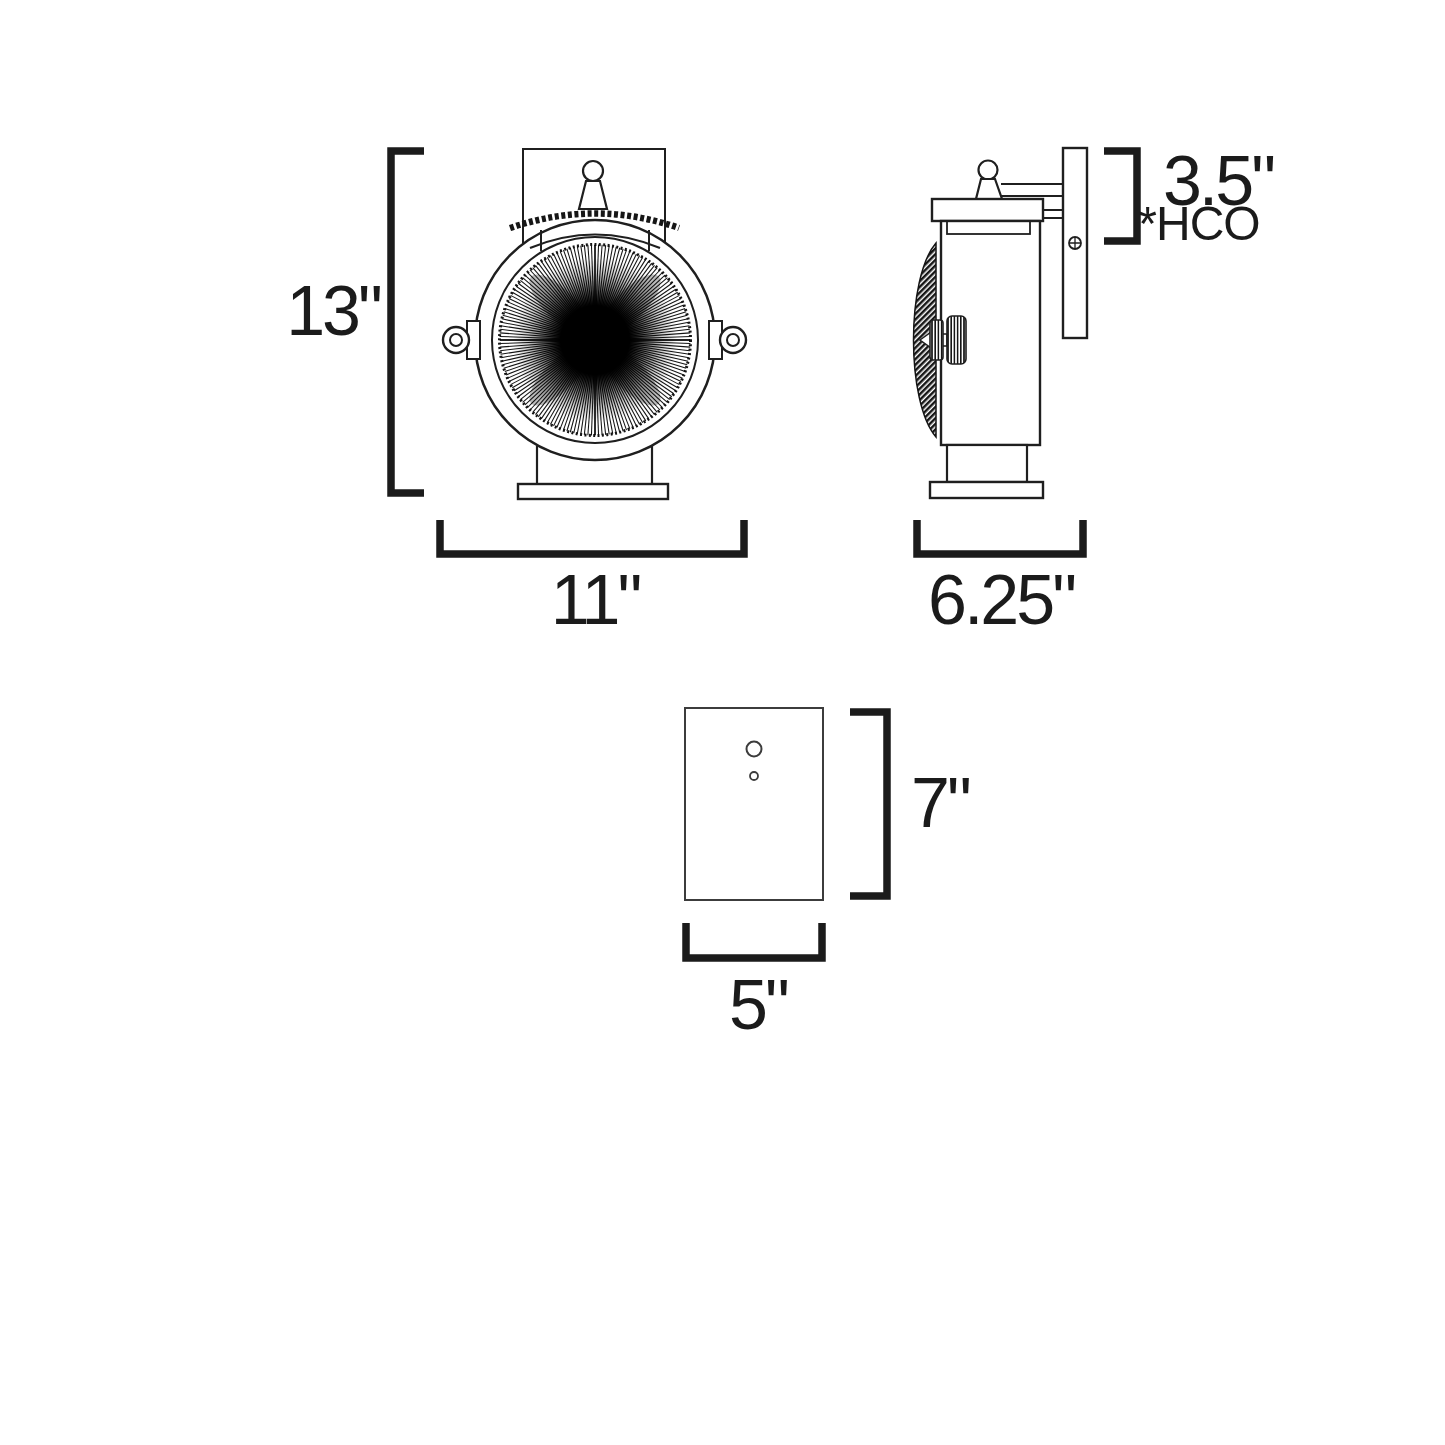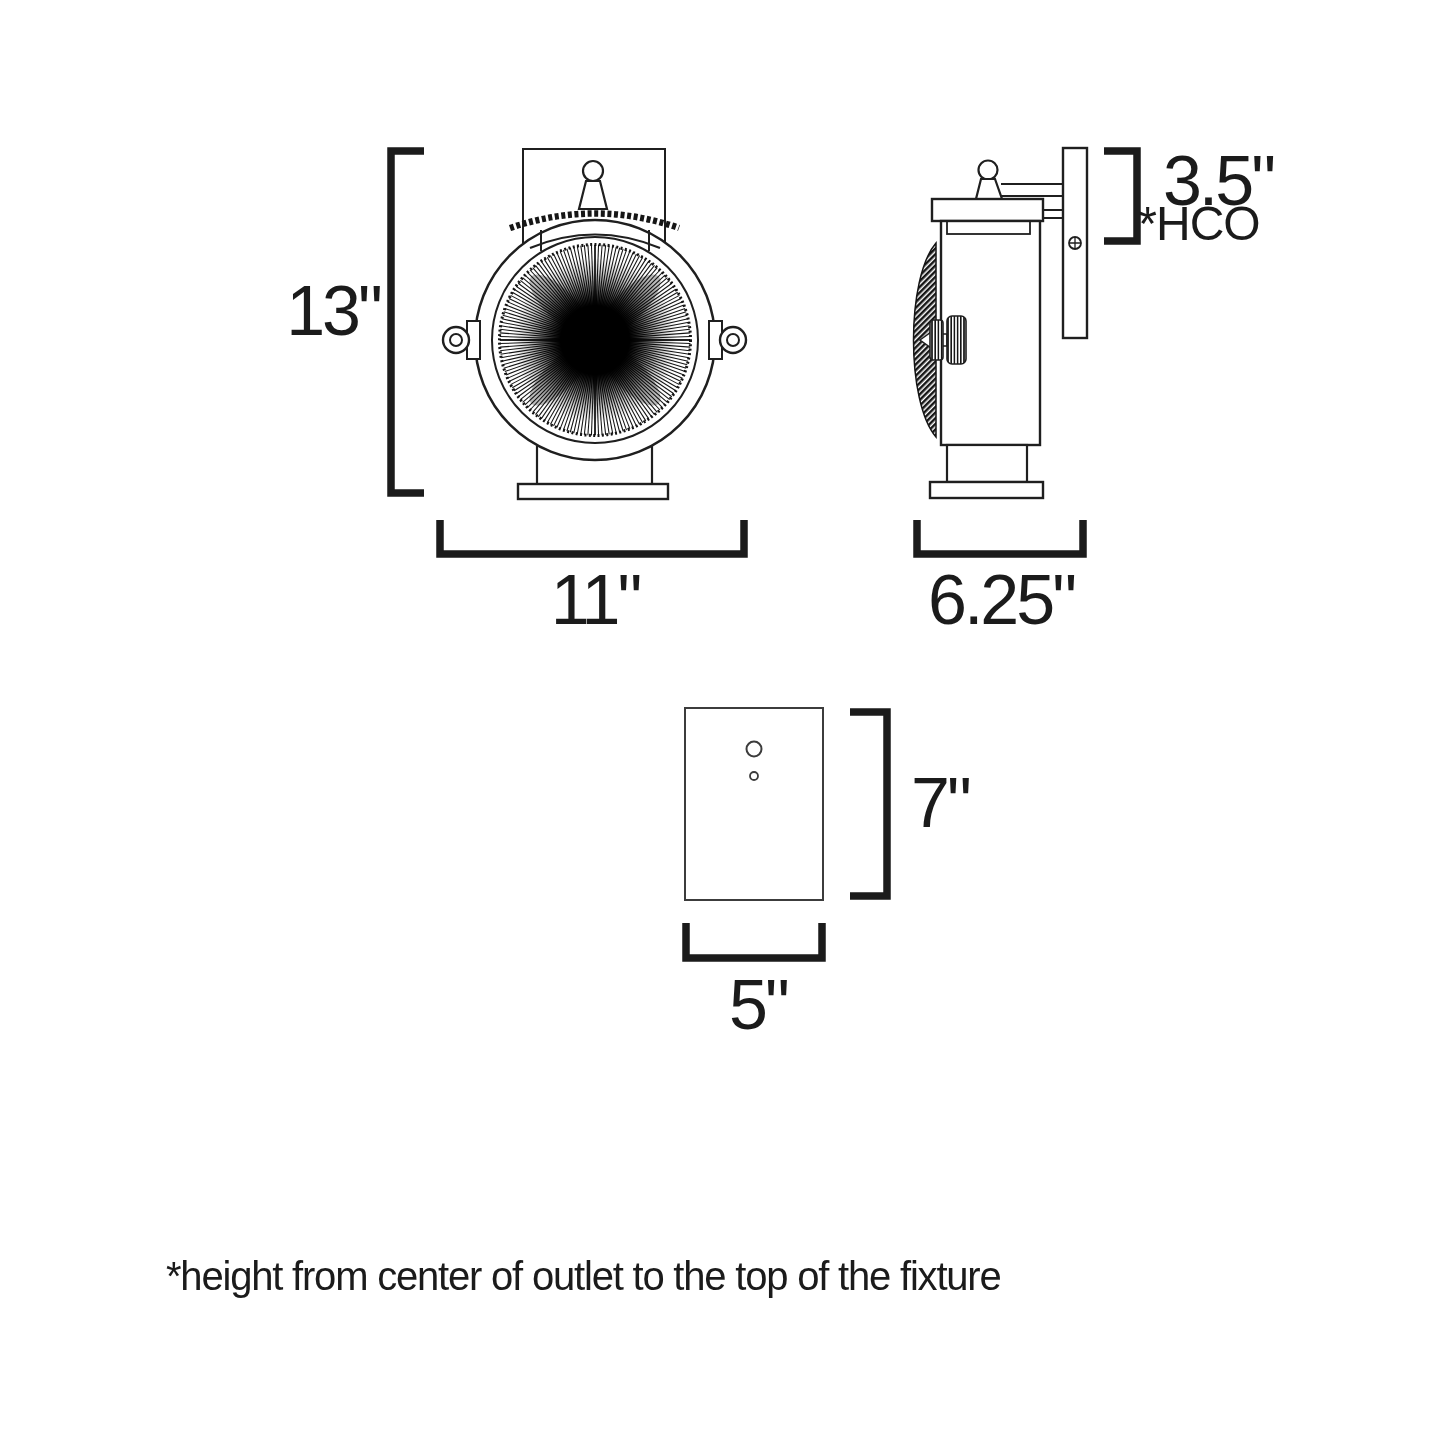--- a/index.html
+++ b/index.html
@@ -288,14 +288,13 @@
     </g>
   </svg>
 
   <div class="label dim" style="left:333px;top:311px;">13"</div>
   <div class="label dim" style="left:595px;top:600px;">11"</div>
   <div class="label dim" style="left:1218px;top:181px;">3.5"</div>
   <div class="label dim-note" style="left:1199px;top:224px;">*HCO</div>
   <div class="label dim" style="left:1001px;top:600px;">6.25"</div>
   <div class="label dim" style="left:940px;top:803px;">7"</div>
   <div class="label dim" style="left:758px;top:1005px;">5"</div>
-  <div class="footnote">*height from center of outlet to the top of the fixture</div>
 </div>
 
 </body></html>

